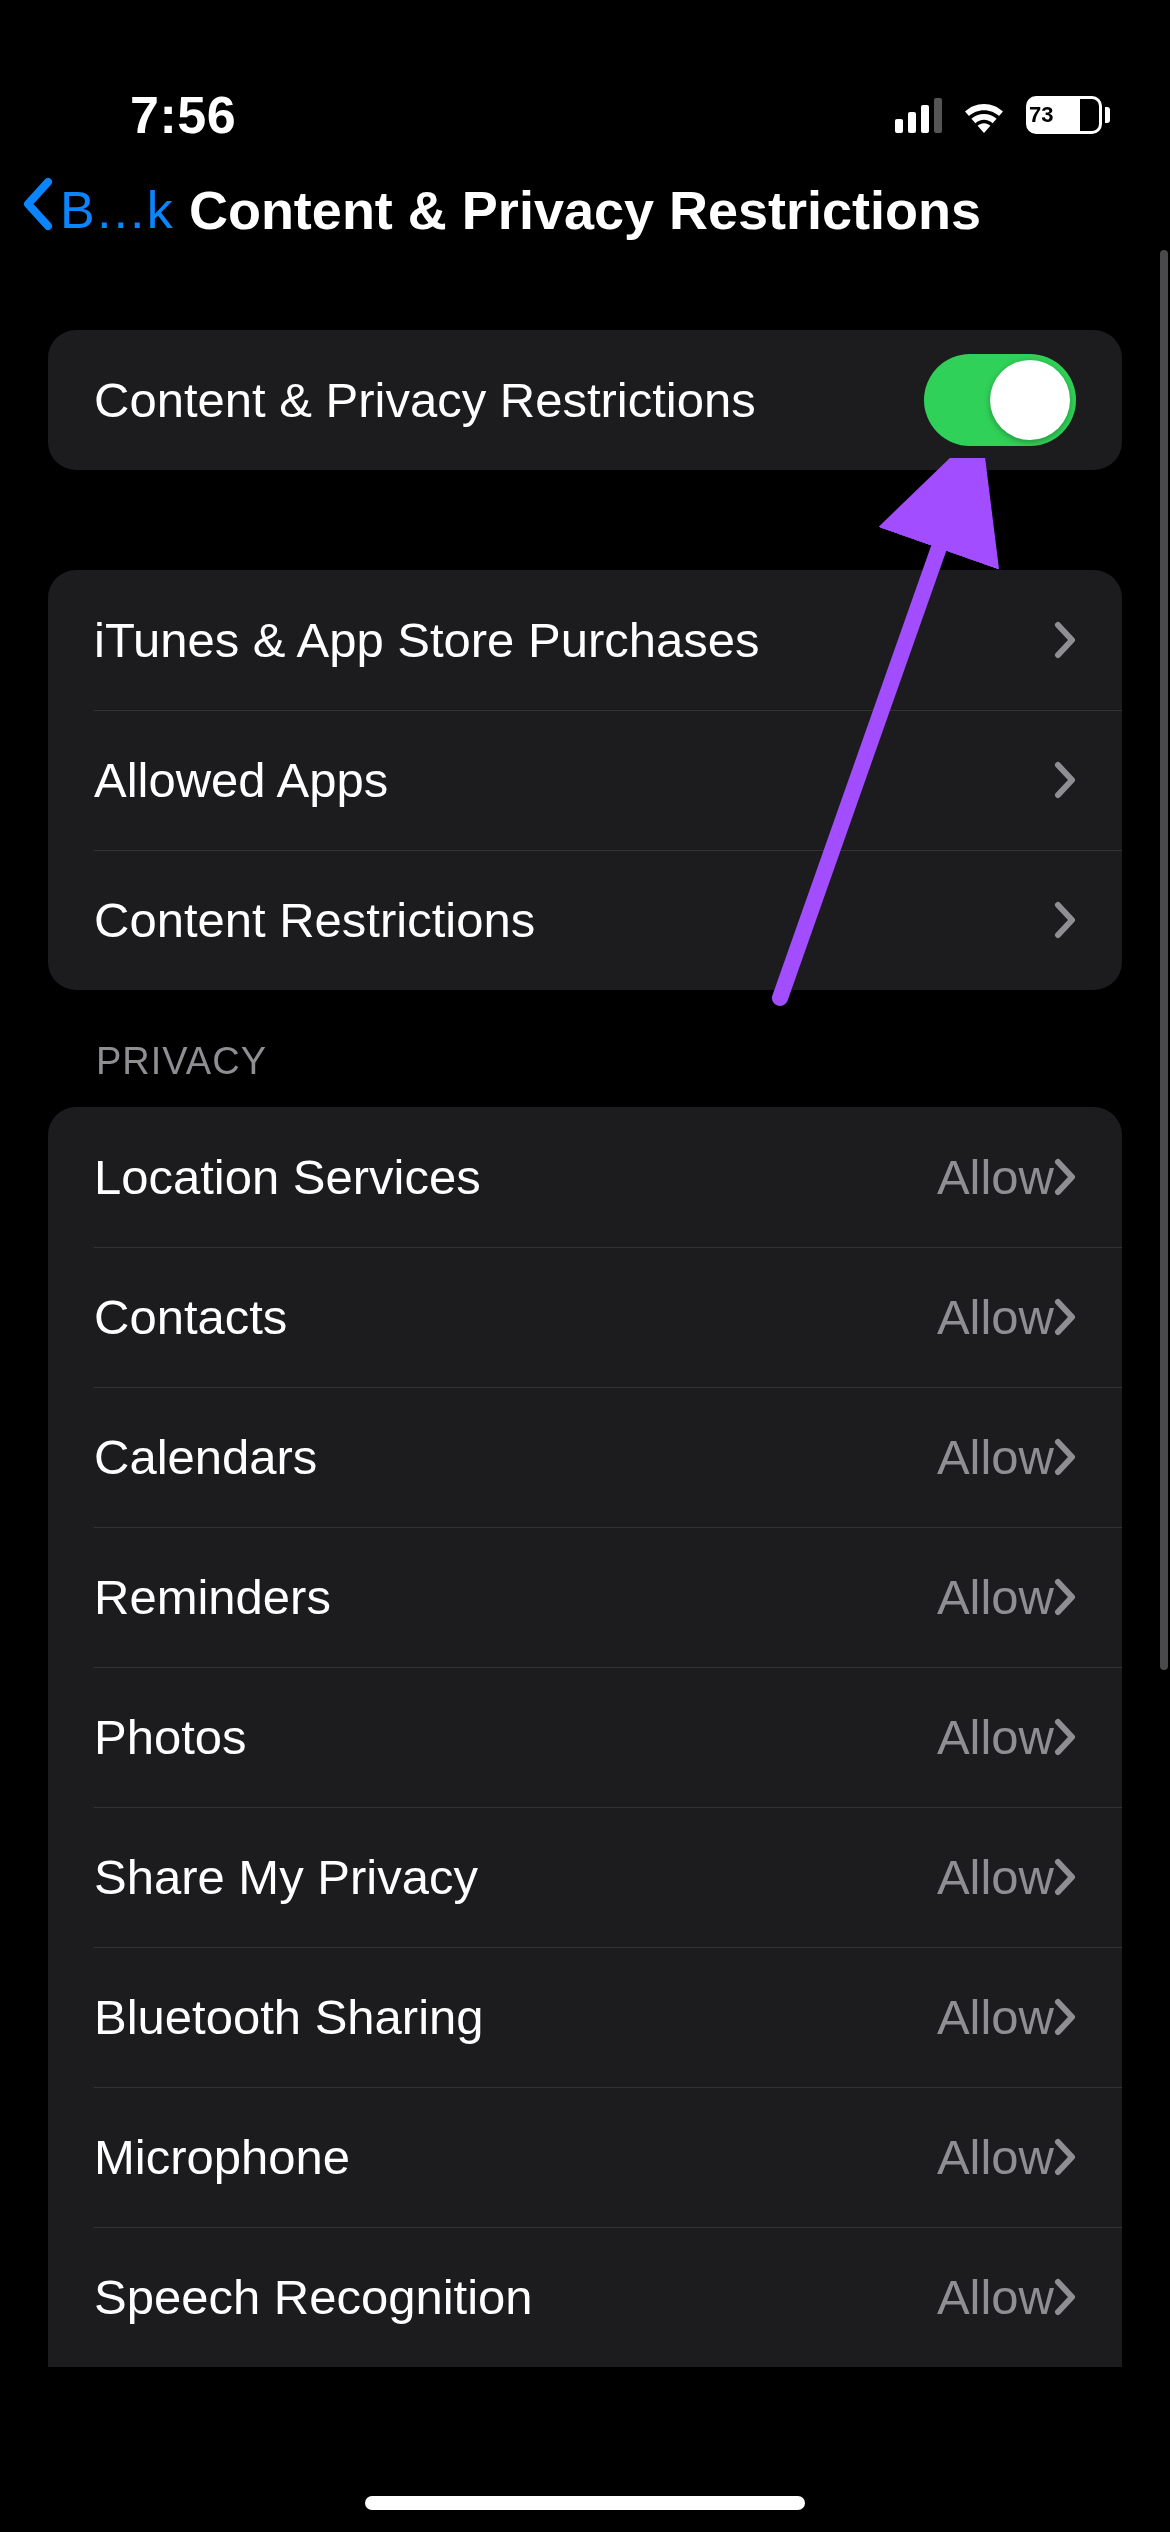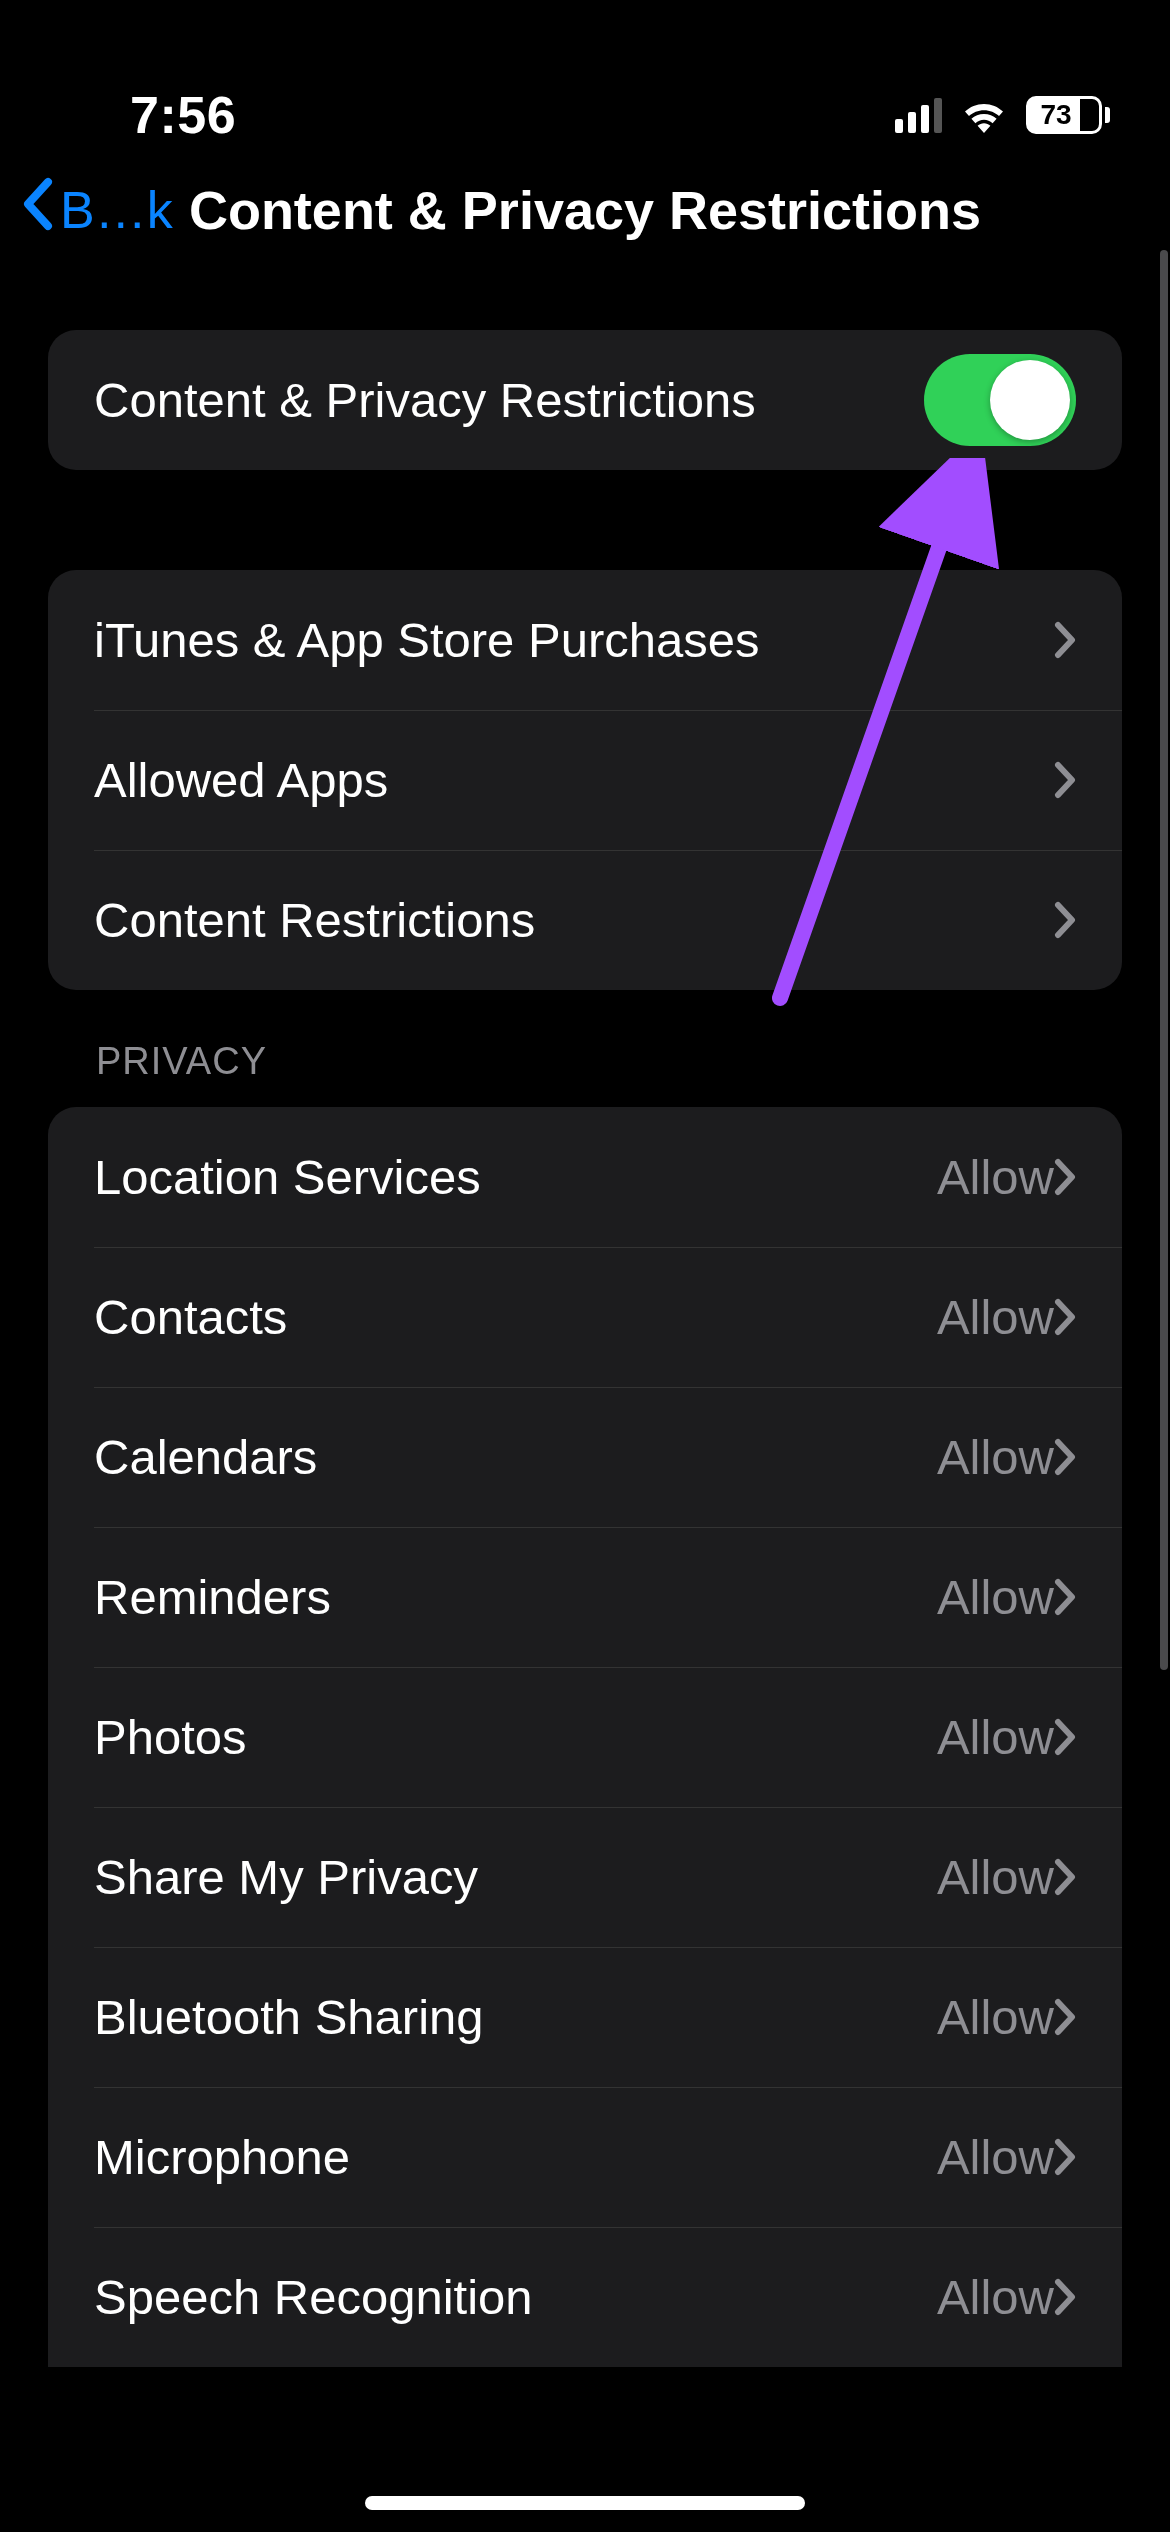--- a/index.html
+++ b/index.html
@@ -46,27 +46,27 @@
     }
     .battery-body {
       width: 76px; height: 38px;
       border: 3px solid #fff;
       border-radius: 10px;
       position: relative;
       background: linear-gradient(to right, #fff 73%, #000 73%);
       display: flex; align-items: center; justify-content: center;
     }
     .battery-text {
-      font-size: 28px;
+      font-size: 22px;
       font-weight: 700;
       color: #000;
       mix-blend-mode: difference;
       filter: invert(1);
       position: absolute;
-      left: 0; right: 16px; text-align: center;
+      left: 0; right: 16px; 
     }
     .battery-tip {
       width: 5px; height: 16px;
       background: #fff;
       border-radius: 0 3px 3px 0;
     }
 
     
     .nav {
       position: absolute;

